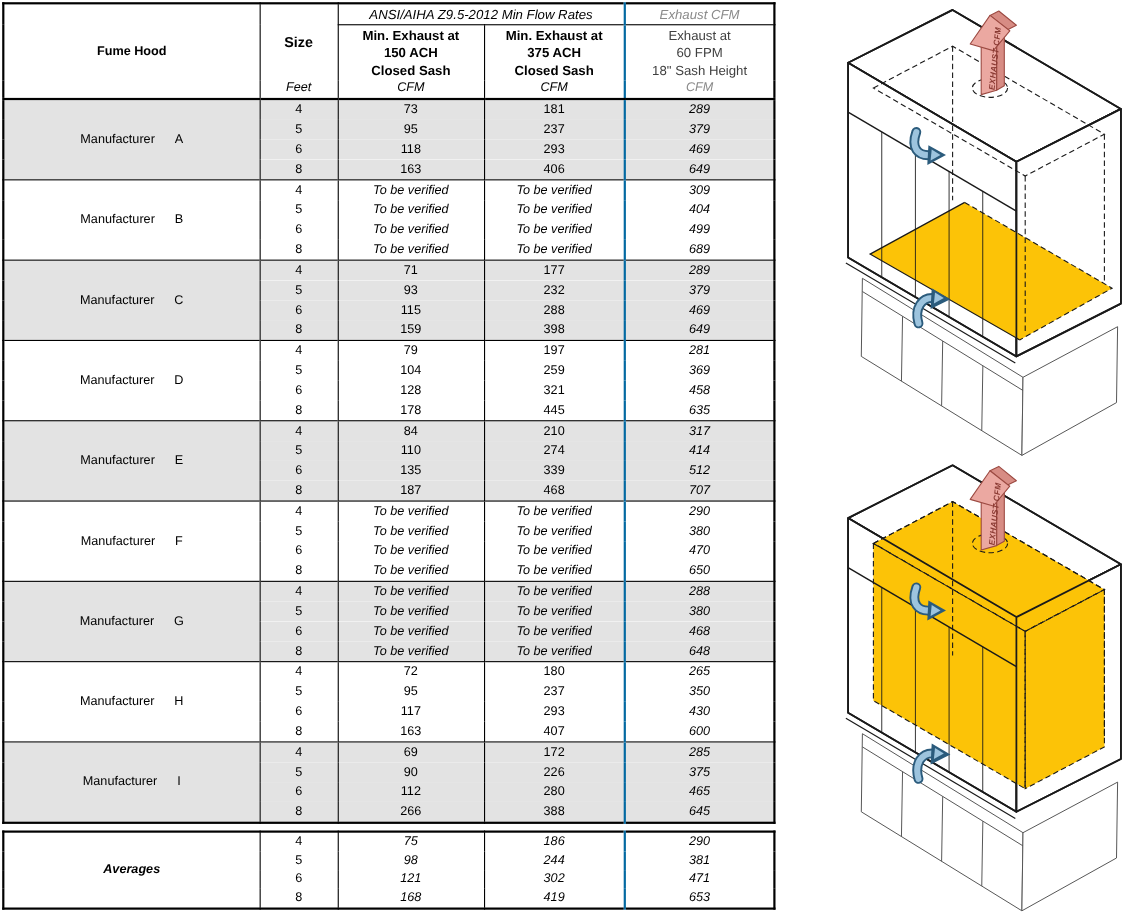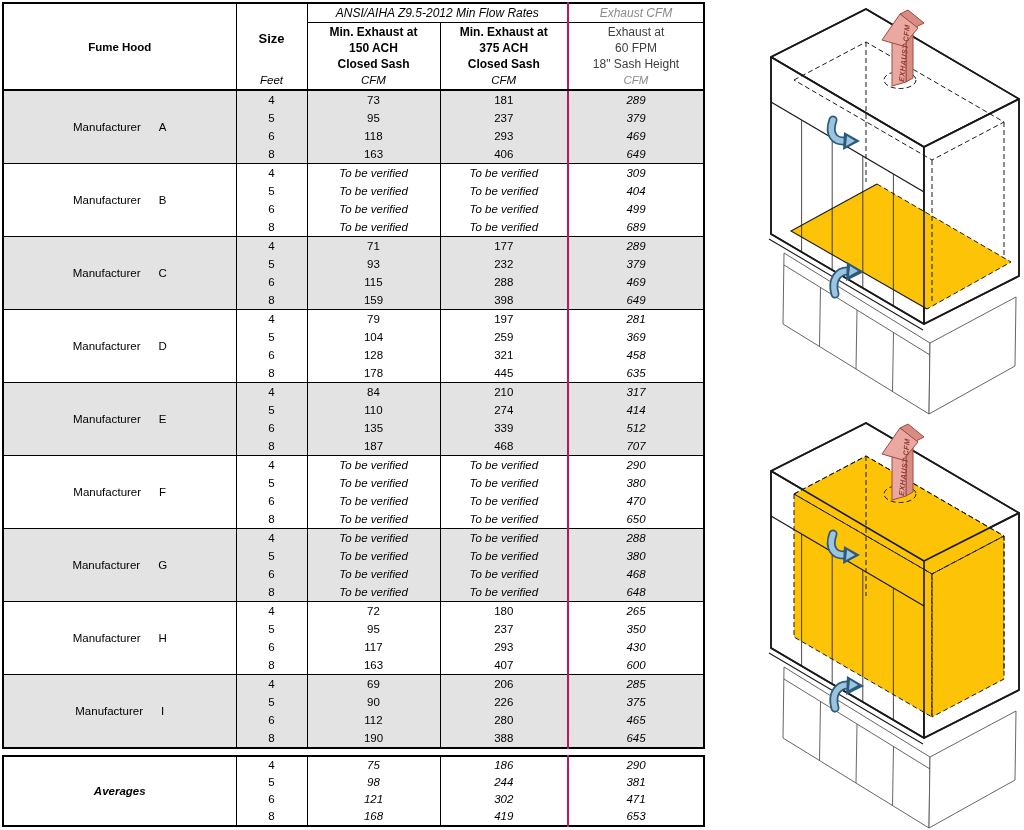--- a/index.html
+++ b/index.html
@@ -6,21 +6,21 @@
   body { background:#fff; font-family:"Liberation Sans", sans-serif; }
   #page { position:relative; width:1024px; height:830px; background:#fff; overflow:hidden; }
 
   table.data { border-collapse:collapse; table-layout:fixed; border:2.5px solid #000; background:#fff; }
   table.data th, table.data td { padding:0; text-align:center; color:#000; font-size:11.5px; overflow:hidden; }
 
   #main-table { position:absolute; left:2px; top:2px; width:701px; }
   #avg-table  { position:absolute; left:2px; top:755px; width:701px; }
 
   .vline  { border-right:1.5px solid #000; }
-  .vline2 { border-right:2px solid #be185d; }
+  .vline2 { border-right:2px solid #0369a1; }
 
   
   thead th { font-weight:normal; vertical-align:middle; }
   .h1 th { height:19px; }
   .h1 .ansi-h { font-style:italic; font-size:12px; border-bottom:1.5px solid #000; }
   .h1 .exh-band { font-style:italic; font-size:12px; color:#8a8a8a; border-bottom:1.5px solid #000; }
   .name-h { font-weight:bold; font-size:13px; border-bottom:2.5px solid #000; }
   .size-h { border-bottom:2.5px solid #000;margin-left:14px; }
   .sizebox { display:flex; flex-direction:column; height:85px; }
   .size-t { margin:auto 0; font-weight:bold; font-size:13px; }
@@ -293,38 +293,38 @@
         <tr class="">
           <td class="vline">8</td>
           <td class="vline num">163</td>
           <td class="vline2 num">407</td>
           <td class="num graynum">600</td>
         </tr>
         <tr class="shaded gfirst">
           <td rowspan="4" class="name vline"><span class="mfr">Manufacturer</span><span class="letter">I</span></td>
           <td class="vline">4</td>
           <td class="vline num">69</td>
-          <td class="vline2 num">206</td>
+          <td class="vline2 num">172</td>
           <td class="num graynum">285</td>
         </tr>
         <tr class="shaded ">
           <td class="vline">5</td>
           <td class="vline num">90</td>
           <td class="vline2 num">226</td>
           <td class="num graynum">375</td>
         </tr>
         <tr class="shaded ">
           <td class="vline">6</td>
           <td class="vline num">112</td>
           <td class="vline2 num">280</td>
           <td class="num graynum">465</td>
         </tr>
         <tr class="shaded ">
           <td class="vline">8</td>
-          <td class="vline num">190</td>
+          <td class="vline num">266</td>
           <td class="vline2 num">388</td>
           <td class="num graynum">645</td>
         </tr>
       </tbody>
   </table>
 
   <table class="data" id="avg-table">
     <colgroup>
       <col style="width:233px">
         <col style="width:71px">

